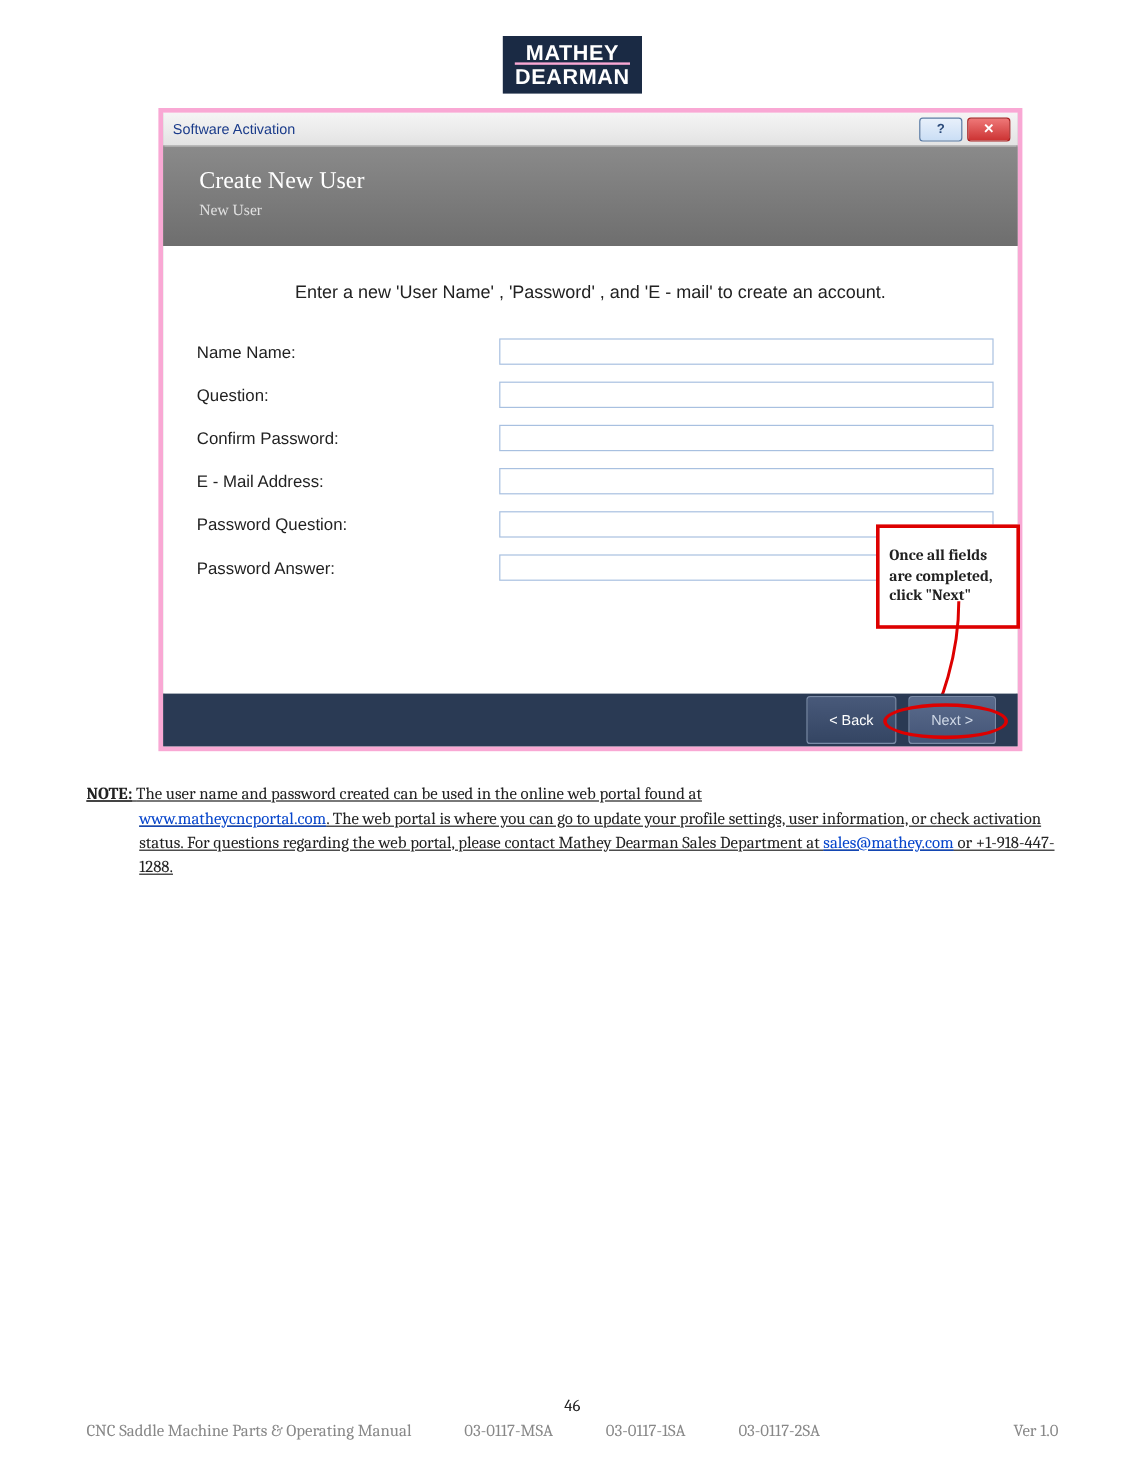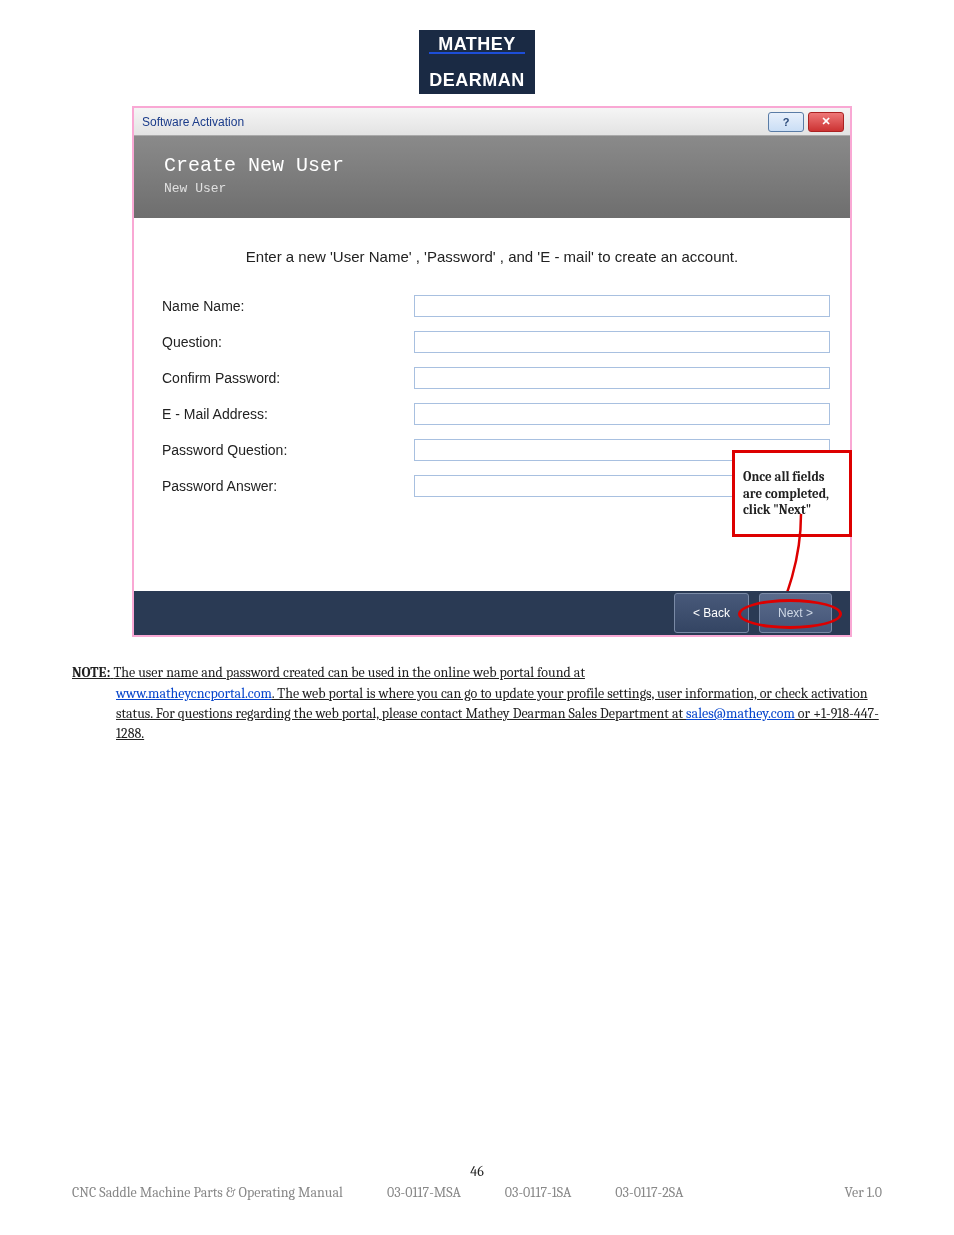--- a/index.html
+++ b/index.html
@@ -24,30 +24,30 @@
     background: #1a2a44;
     color: #fff;
     font-family: Impact, 'Arial Black', sans-serif;
     font-weight: bold;
     padding: 6px 10px;
     font-size: 18px;
     line-height: 0.9;
     letter-spacing: 0.5px;
   }
   .logo .l1 { display:block; }
-  .logo .l2 { display:block; border-top:2px solid #1d4ed8; padding-top:18px;}
+  .logo .l2 { display:block; border-top:2px solid #f9a8d4; padding-top:2px;}
   .step-line {
     margin-bottom: 18px;
     font-size: 14px;
   }
   .step-line .step-num { display:inline-block; width:48px; }
   .screenshot {
     margin-left: 60px;
     width: 720px;
-    border: 2px solid #f9a8d4;
+    border: 4px solid #f9a8d4;
     background: #fff;
     box-shadow: 0 0 0 1px #999 inset;
     position: relative;
   }
   .titlebar {
     height: 28px;
     background: linear-gradient(#f5f5f5, #e3e3e3);
     border-bottom: 1px solid #aaa;
     display: flex;
     align-items: center;
@@ -63,21 +63,21 @@
     margin-right:4px;
     font-family: Arial, sans-serif;
     font-size: 11px; font-weight:bold;
     background: linear-gradient(#e8f0fb,#cadef5);
     color:#2b4a7a;
   }
   .titlebtn.close { background: linear-gradient(#e77,#c33); color:#fff; border-color:#a22; margin-right:6px;}
   .greyband {
     background: linear-gradient(#8a8a8a, #6e6e6e);
     padding: 18px 26px 22px 30px;
-    font-family: Liberation Mono, monospace;
+    font-family: Liberation Serif, serif;
   }
   .greyband .hdr { color:#fff; font-size:20px; font-weight:300; margin-bottom:4px;}
   .greyband .sub { color:#e0e0e0; font-size:13px; }
   .formarea {
     background:#fff;
     padding: 30px 20px 80px 20px;
     font-family: Arial, Helvetica, sans-serif;
     font-size: 14px;
     position: relative;
   }

